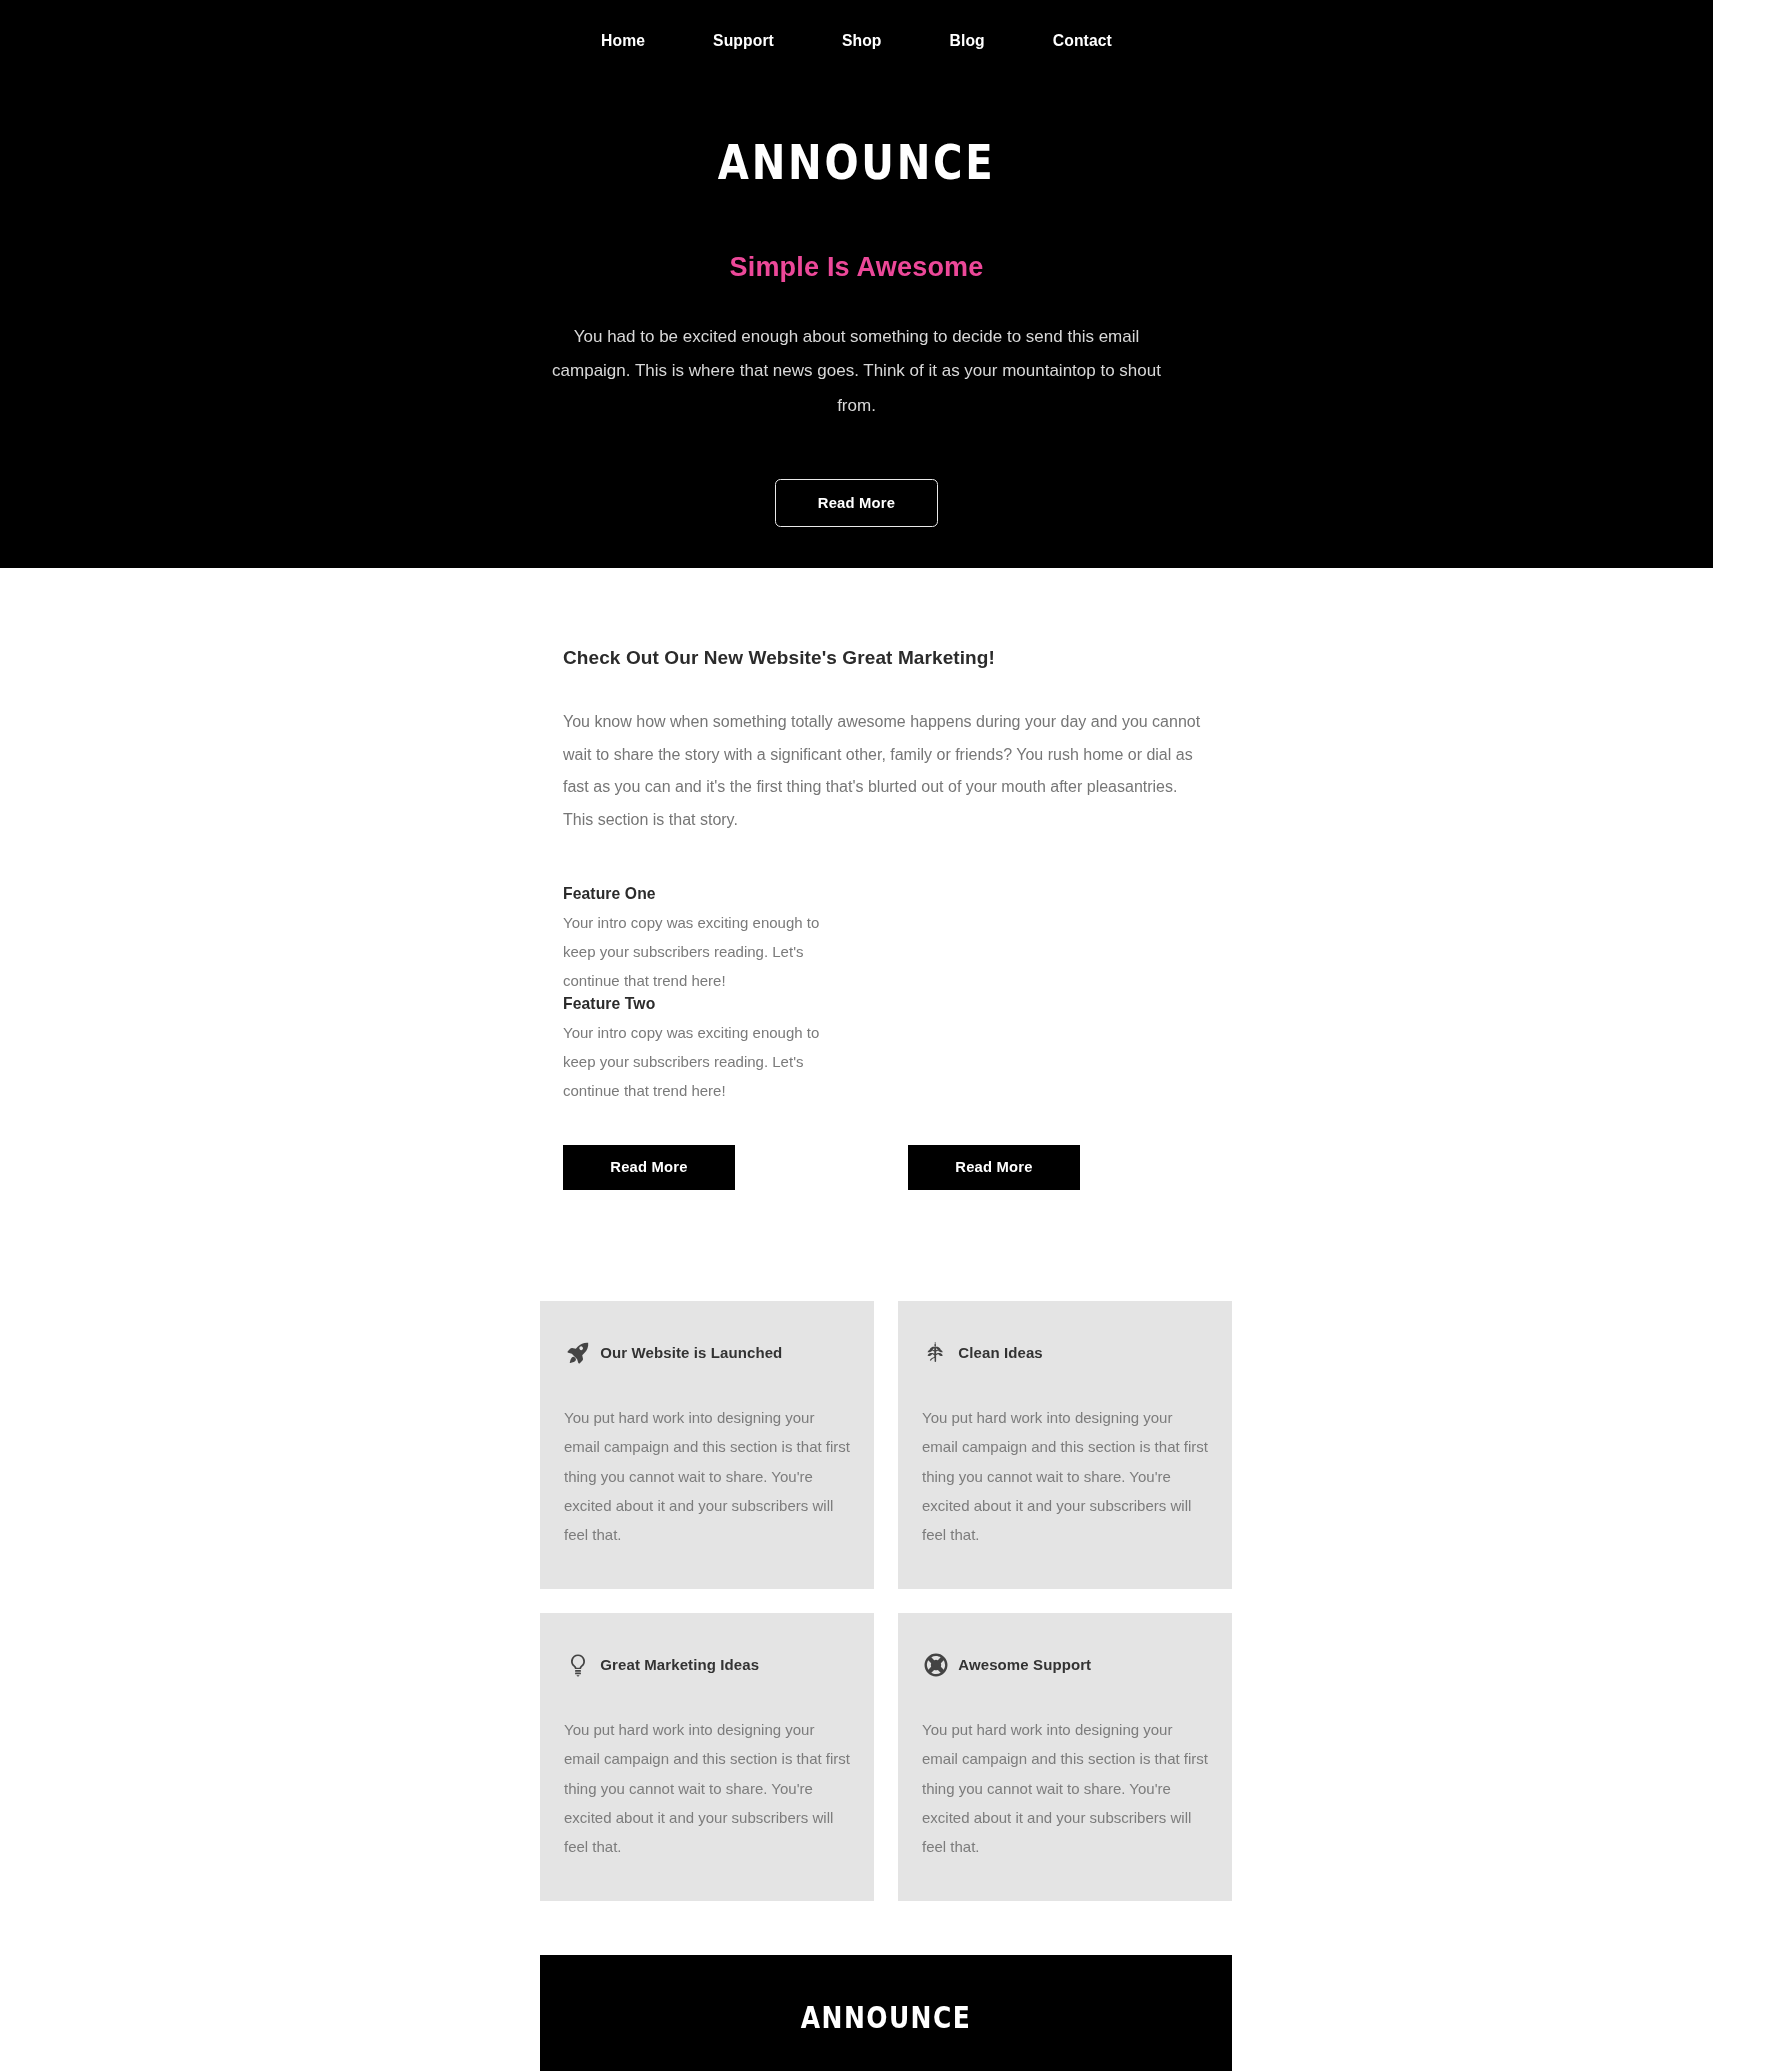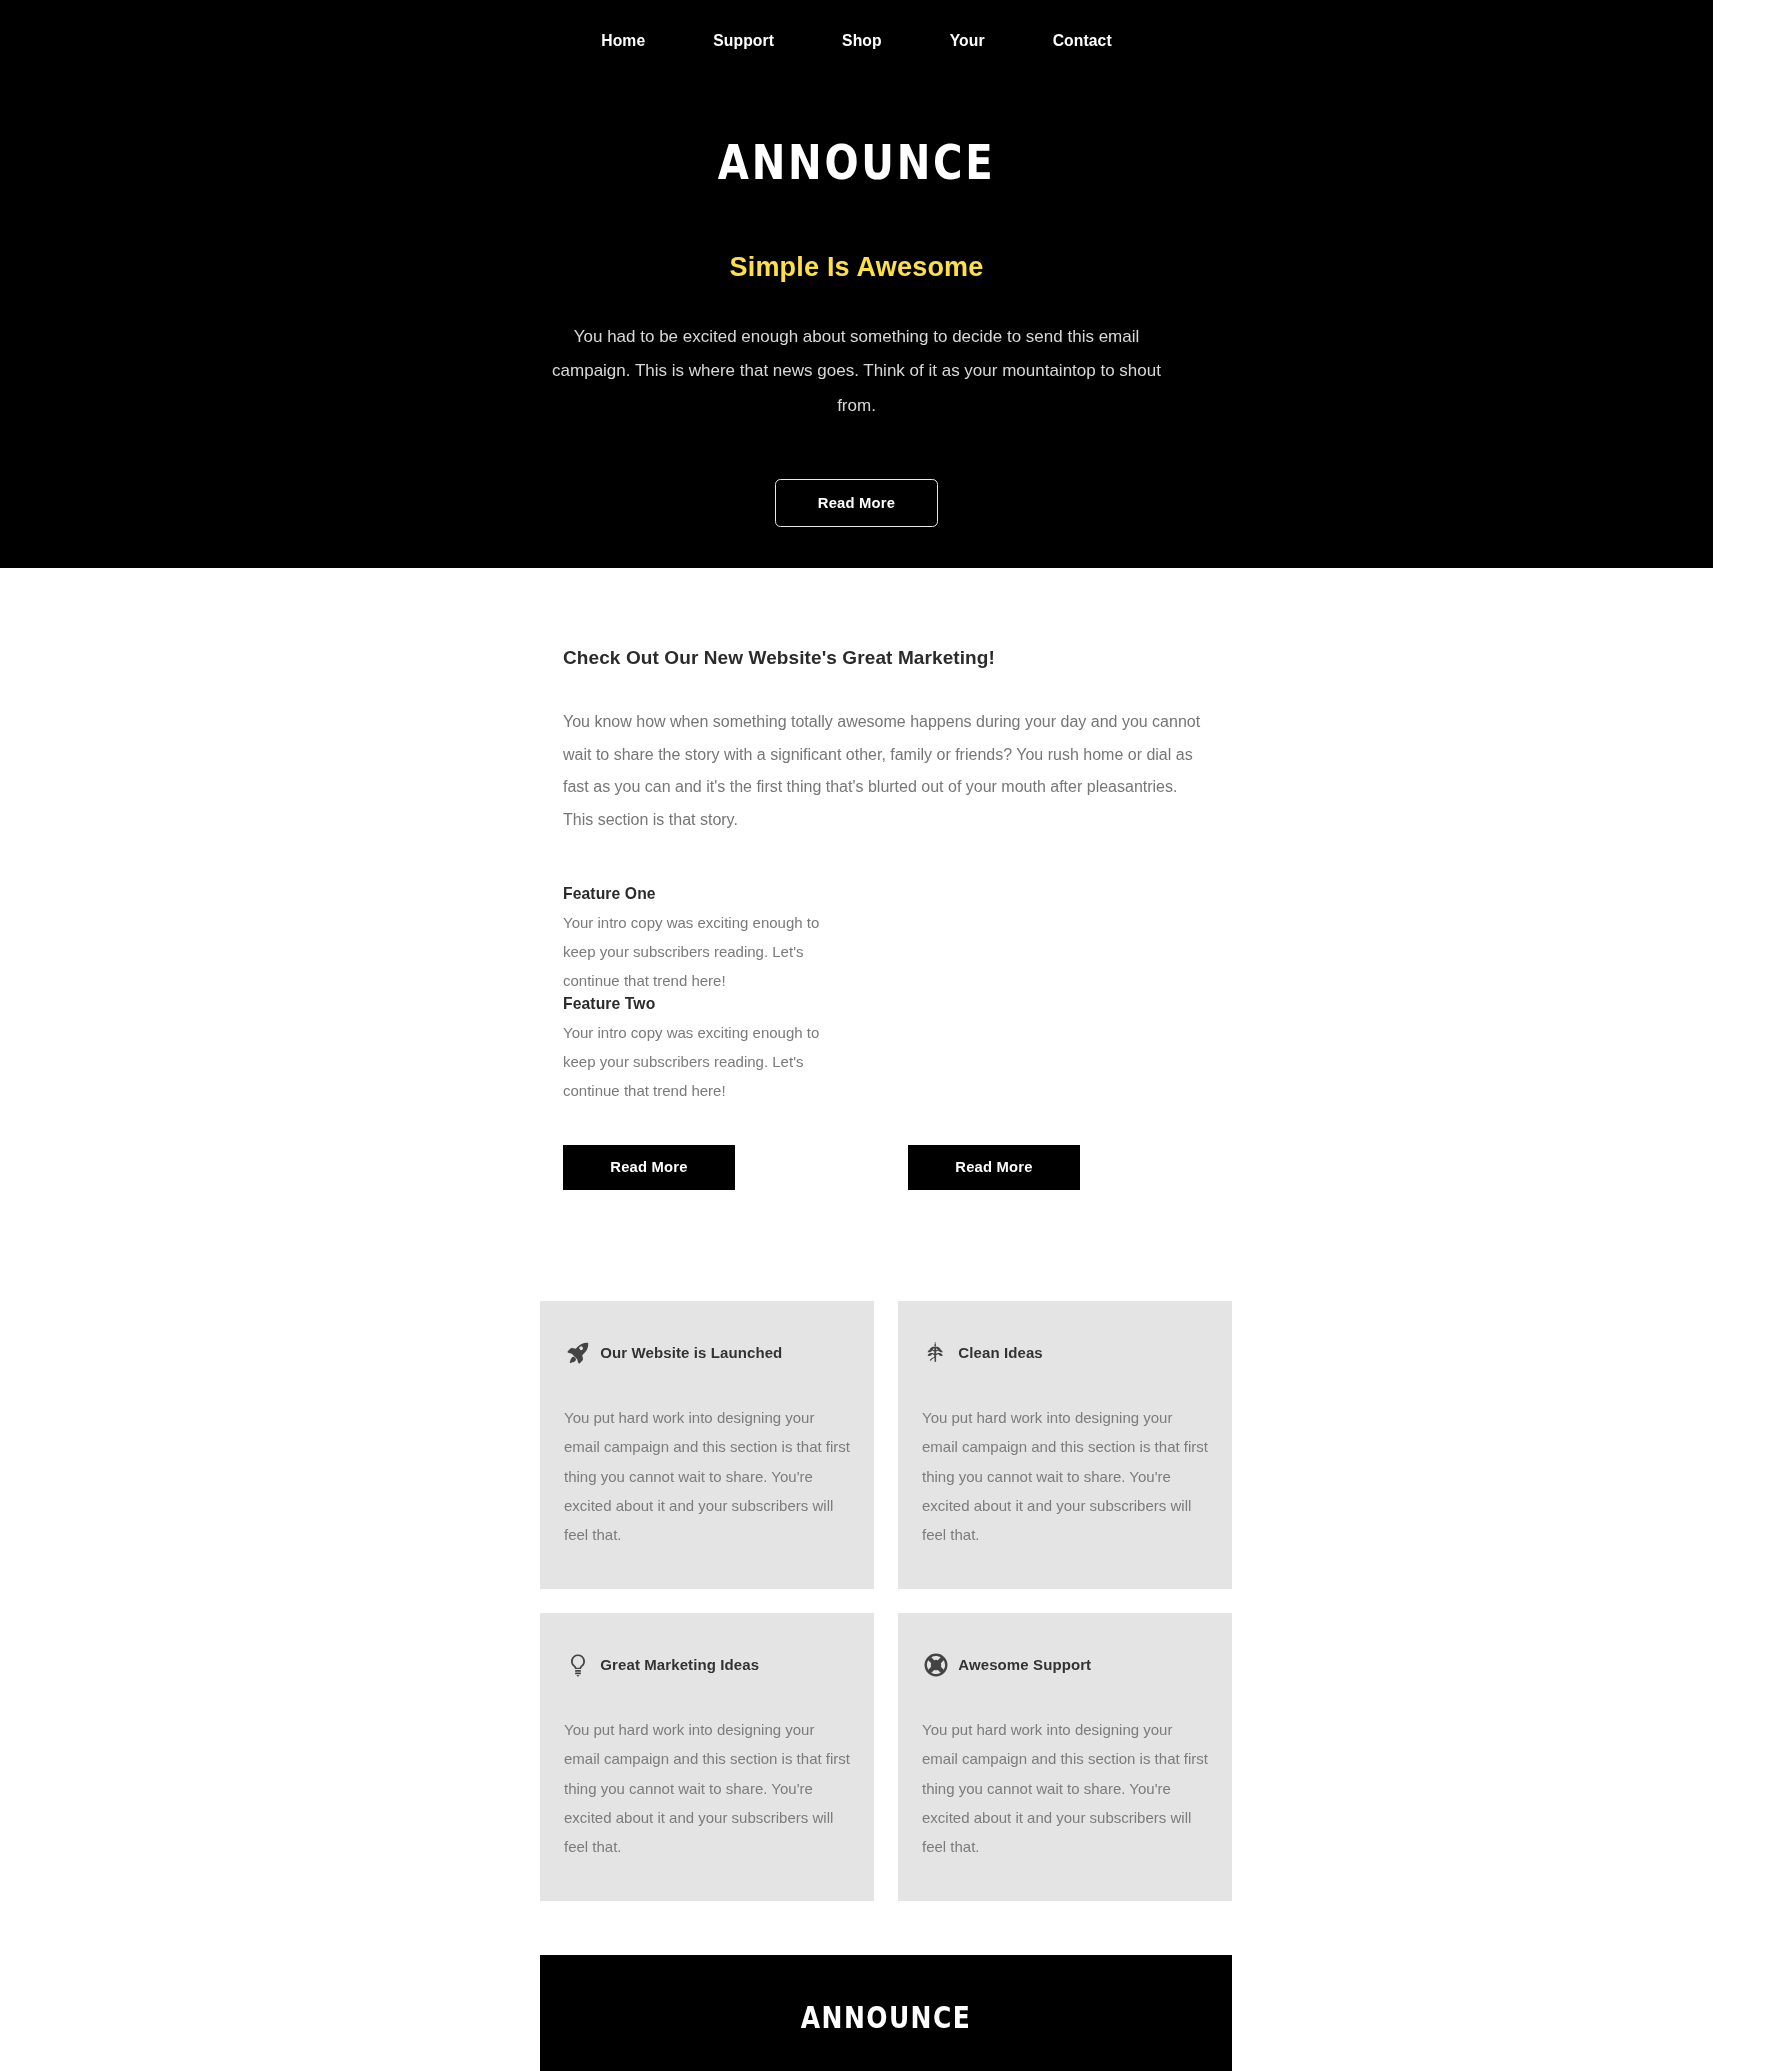--- a/index.html
+++ b/index.html
@@ -47,21 +47,21 @@
     font-family:"DejaVu Sans", sans-serif;
     font-weight:bold;
     font-size:41px;
     letter-spacing:2.8px;
     line-height:1;
     transform:scaleY(1.18) scaleX(0.98);
     transform-origin:center;
   }
   .hero-title {
     margin-top:68px;
-    color:#fde047;
+    color:#ec4899;
     font-size:27px;
     font-weight:bold;
     letter-spacing:0.2px;
   }
   .hero-body {
     margin:37px auto 0;
     width:637px;
     color:#d8d8d8;
     font-size:17px;
     line-height:2.05;
@@ -220,21 +220,21 @@
 </style>
 </head>
 <body>
 
 <section class="hero">
 
   <nav class="nav">
     <a class="nav-item">Home</a>
     <a class="nav-item">Support</a>
     <a class="nav-item">Shop</a>
-    <a class="nav-item">Your</a>
+    <a class="nav-item">Blog</a>
     <a class="nav-item">Contact</a>
   </nav>
 
   <div class="hero-inner">
     <div class="logo-wrap">
       <span class="logo">ANNOUNCE</span>
     </div>
 
     <h1 class="hero-title">Simple Is Awesome</h1>
 

